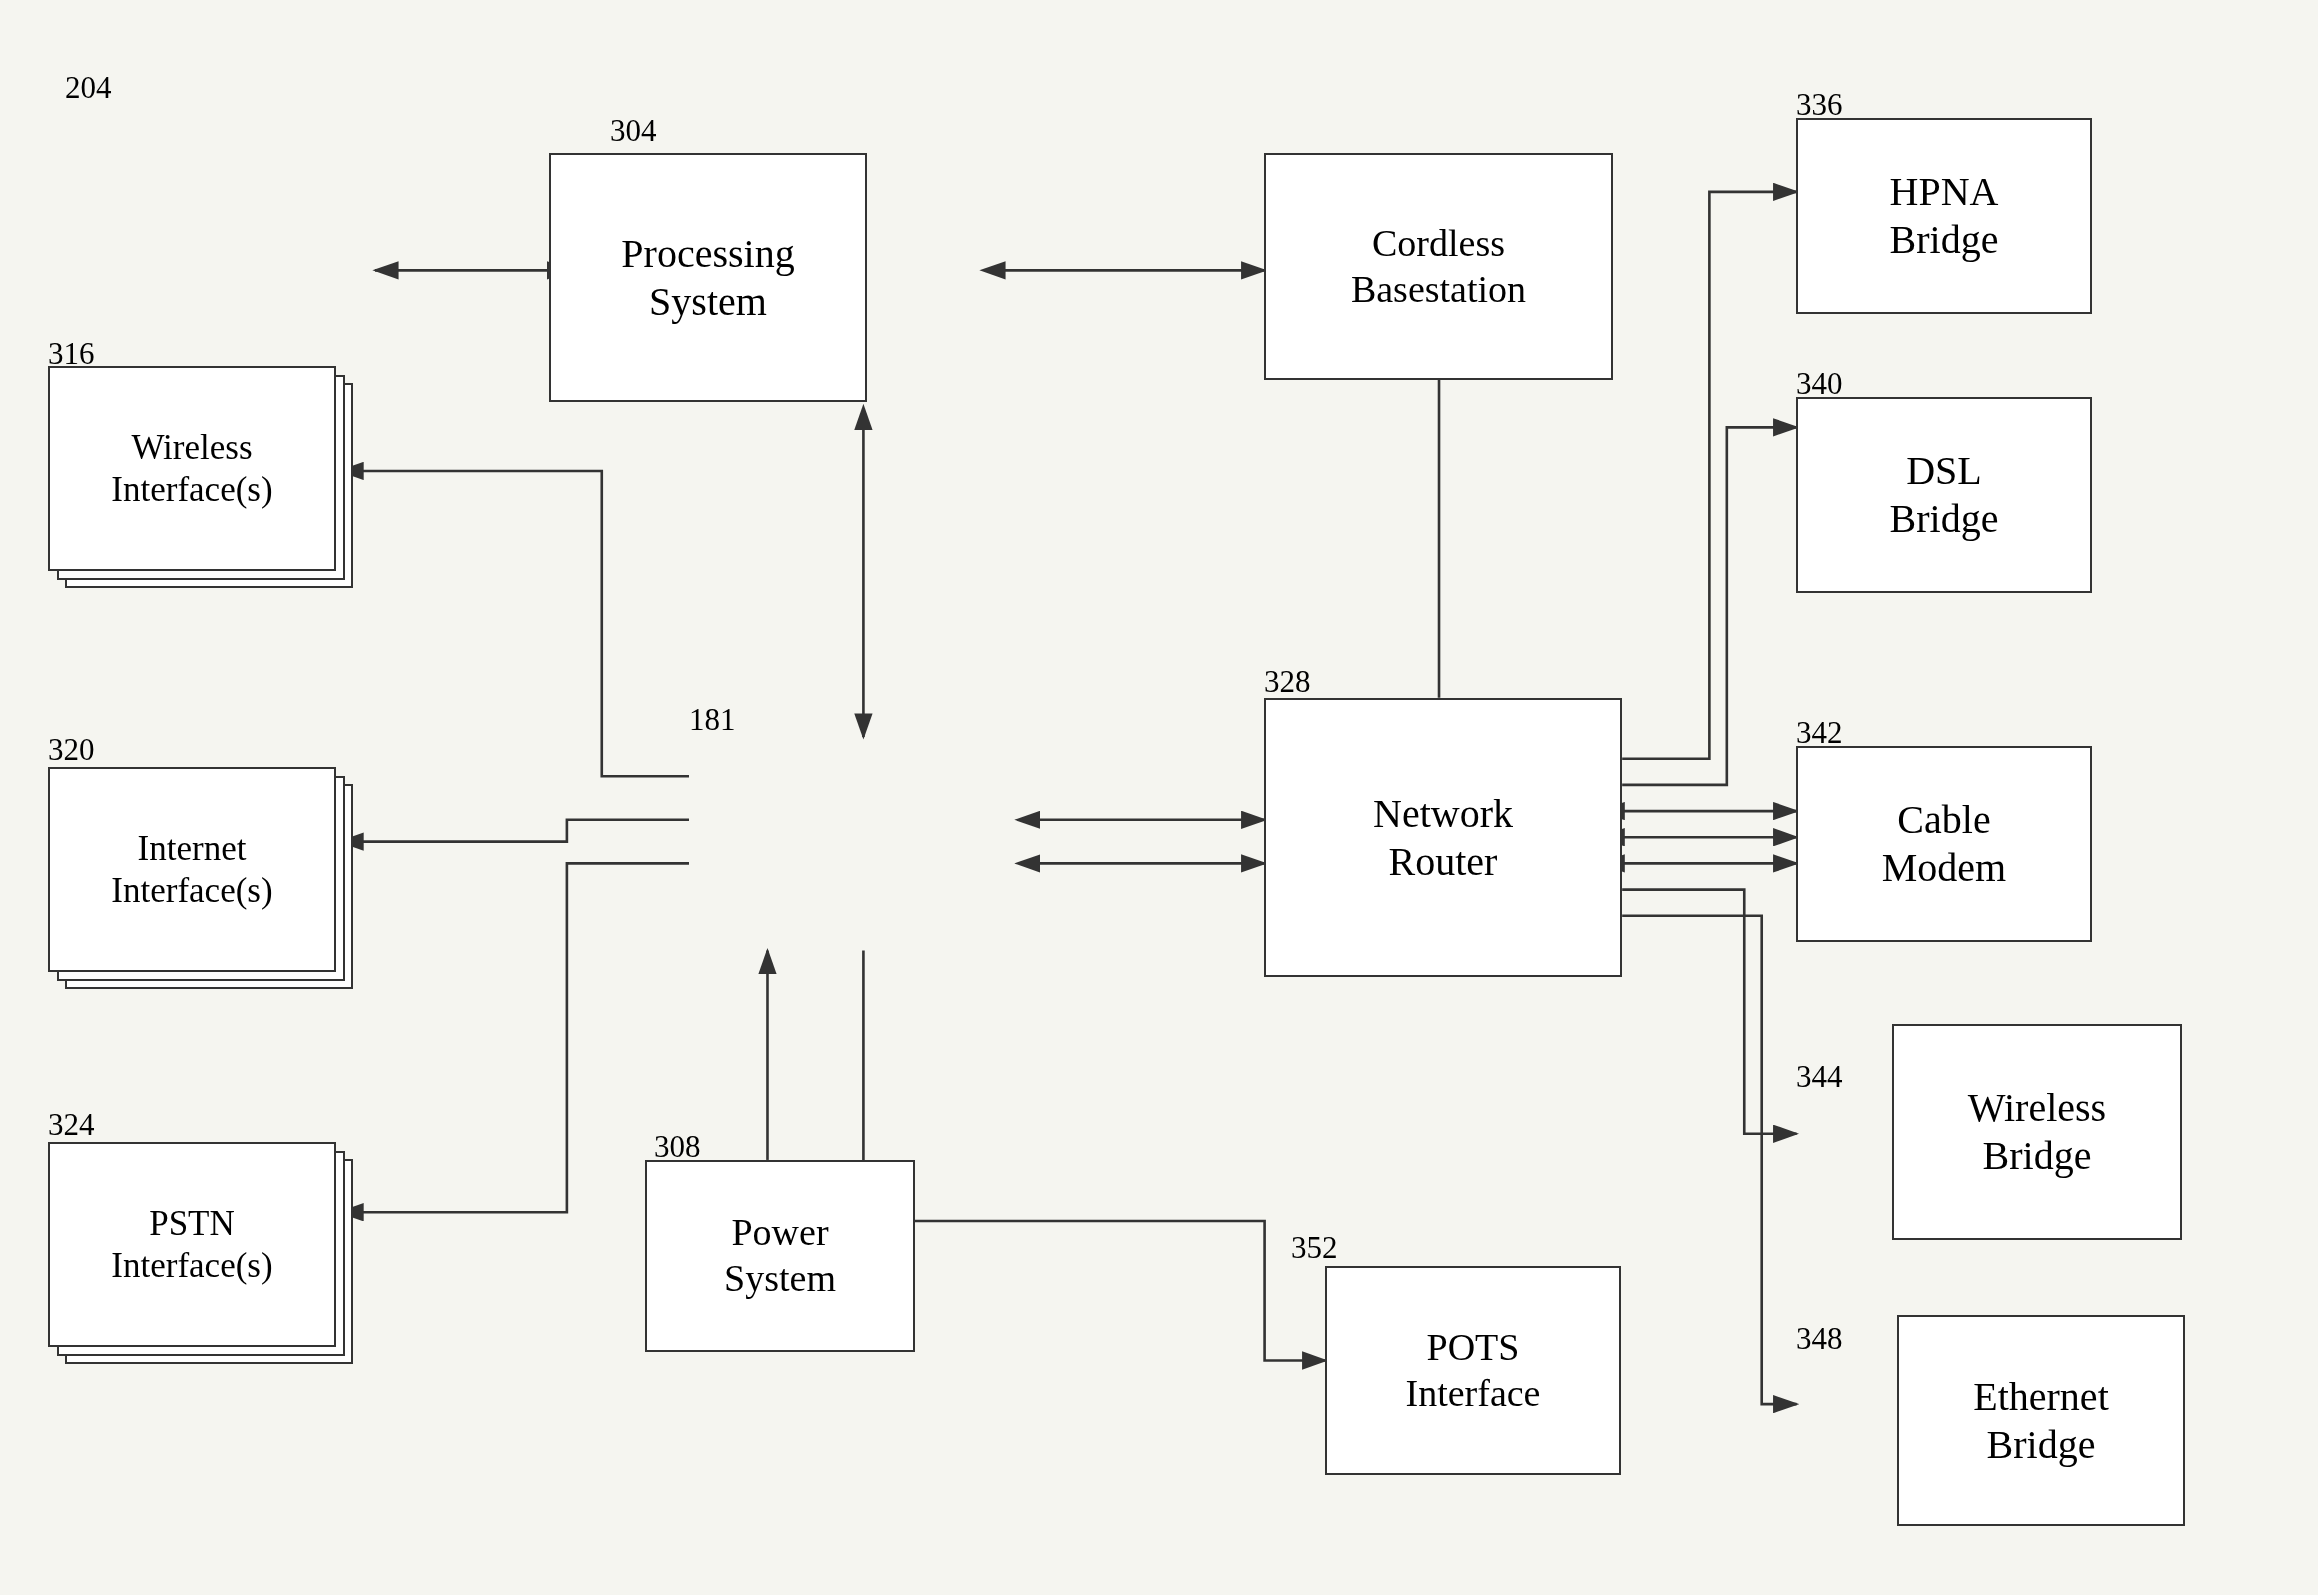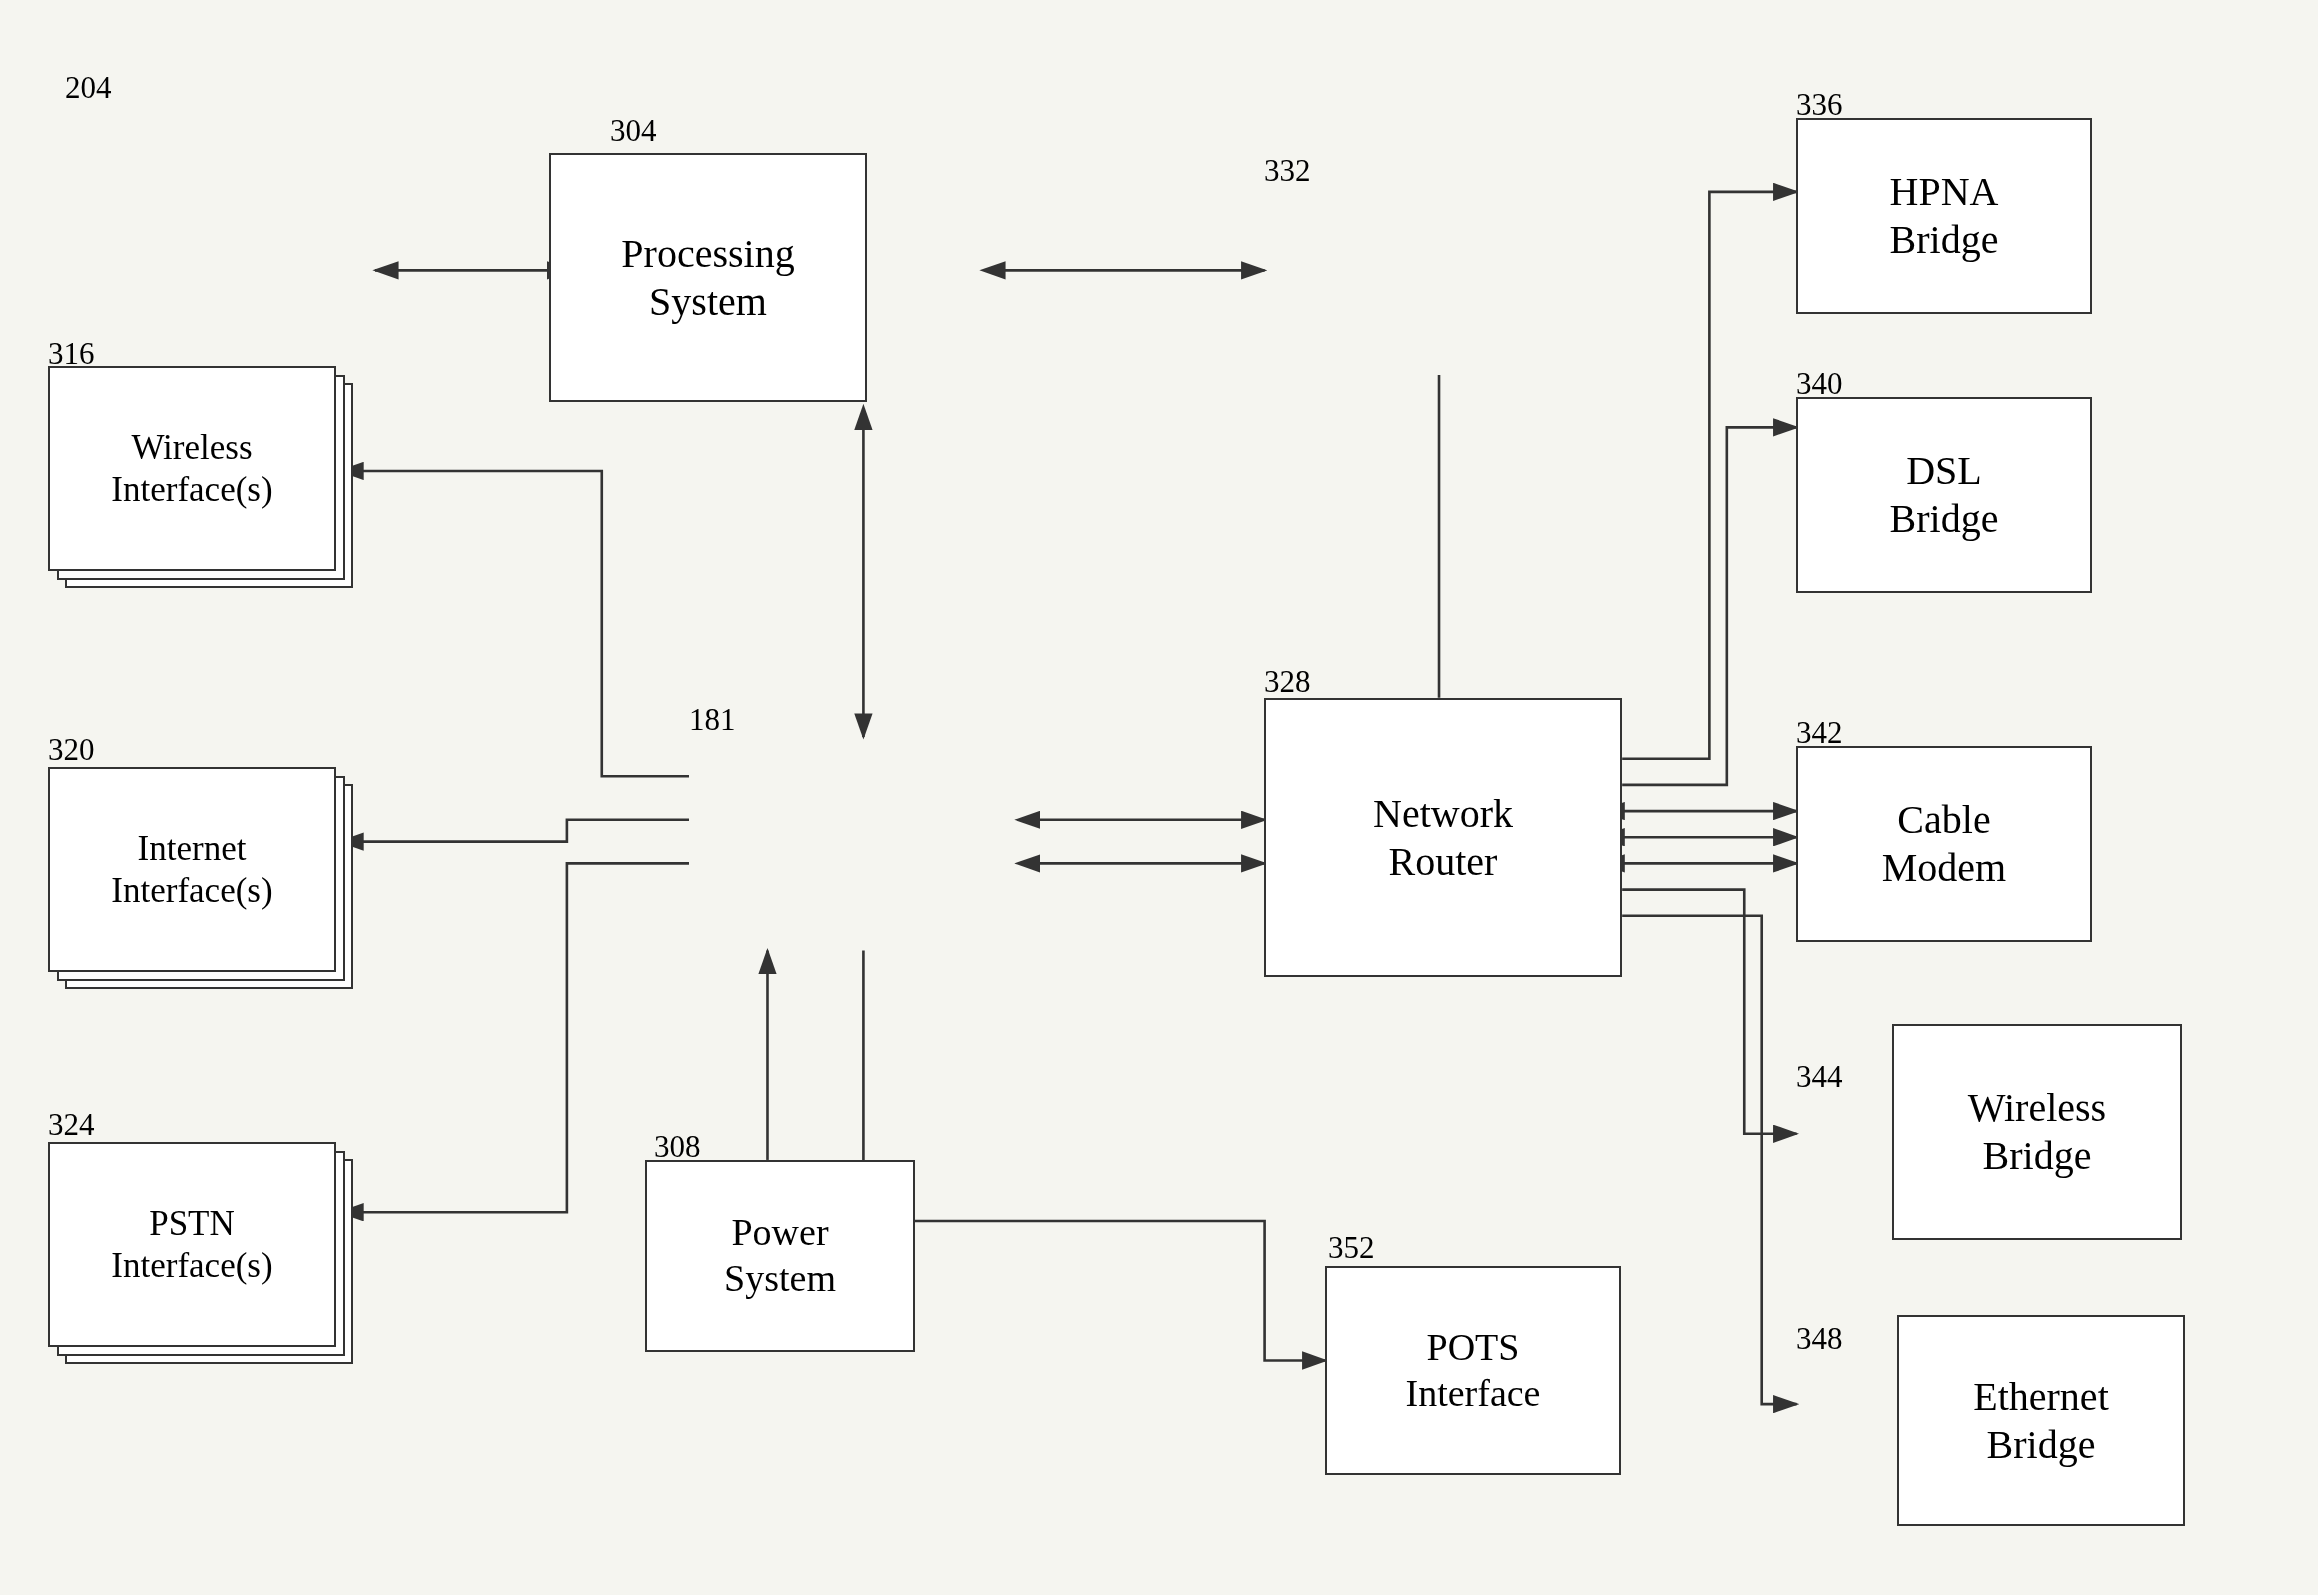--- a/index.html
+++ b/index.html
@@ -132,29 +132,32 @@
   <div class="label" style="left:654px; top:1129px;">
     <span>308</span>
   </div>
   <div class="box" style="left:645px; top:1160px; width:270px; height:192px; font-size:38px;">
     <span>Power<br>System</span>
   </div>
 
   <div class="label" style="left:1264px; top:153px;">
     <span>332</span>
   </div>
+  <div class="box" style="left:1264px; top:153px; width:349px; height:227px; font-size:38px;">
+    <span>Cordless<br>Basestation</span>
+  </div>
 
   <div class="label" style="left:1264px; top:664px;">
     <span>328</span>
   </div>
   <div class="box" style="left:1264px; top:698px; width:358px; height:279px; font-size:40px;">
     <span>Network<br>Router</span>
   </div>
 
-  <div class="label" style="left:1328px; top:1230px;">
+  <div class="label" style="left:1291px; top:1230px;">
     <span>352</span>
   </div>
   <div class="box" style="left:1325px; top:1266px; width:296px; height:209px; font-size:38px;">
     <span>POTS<br>Interface</span>
   </div>
 
   <div class="label" style="left:48px; top:336px;">
     <span>316</span>
   </div>
 

